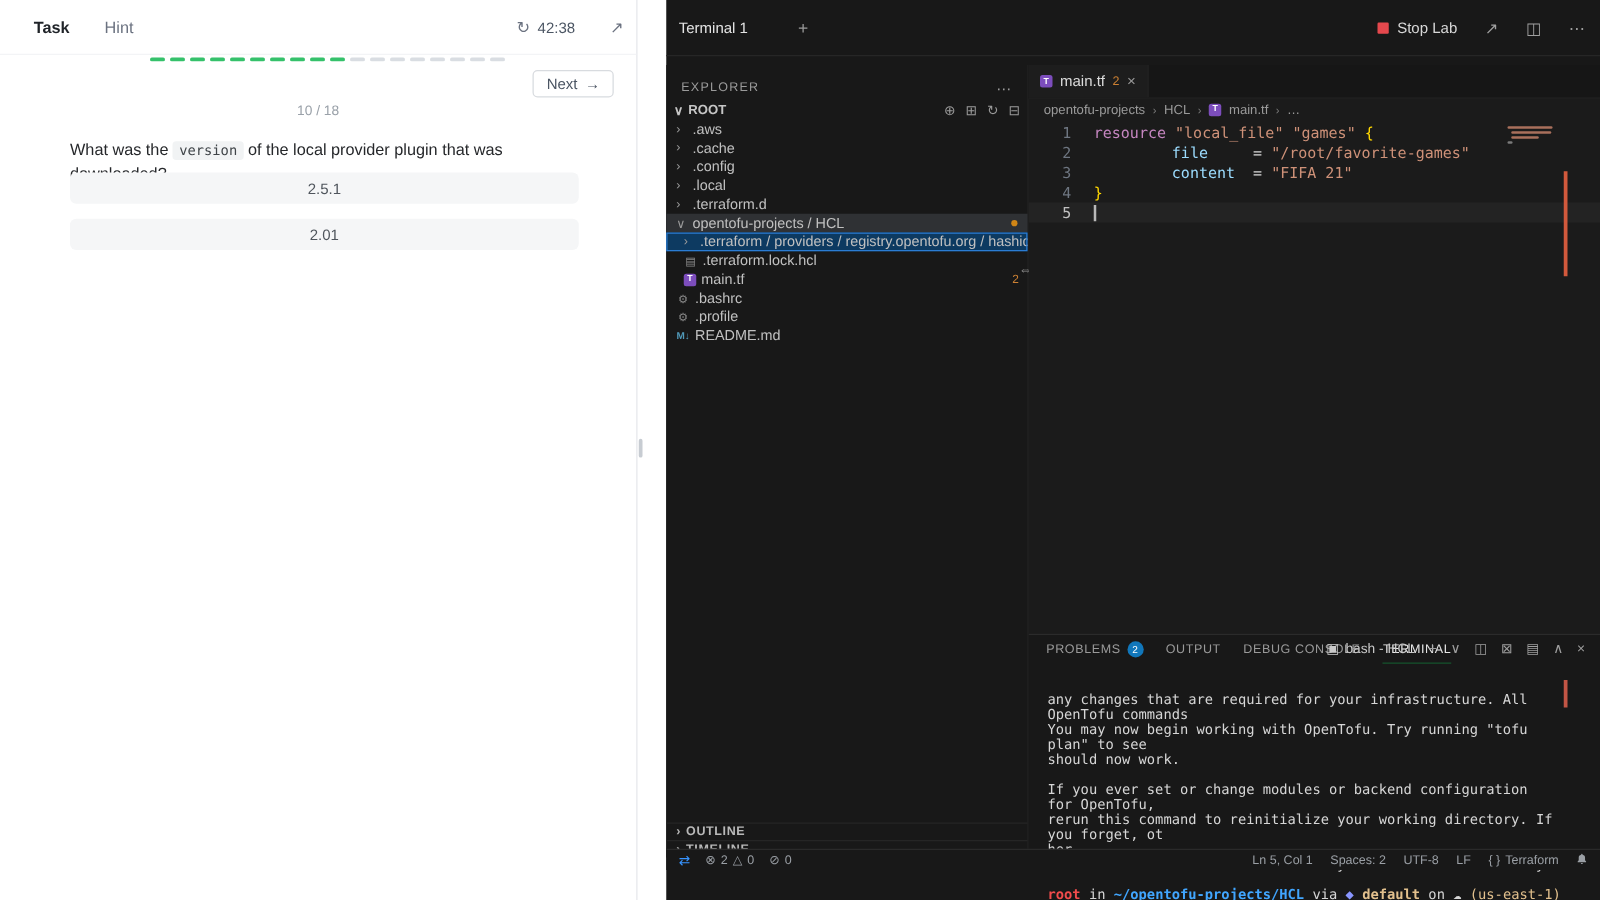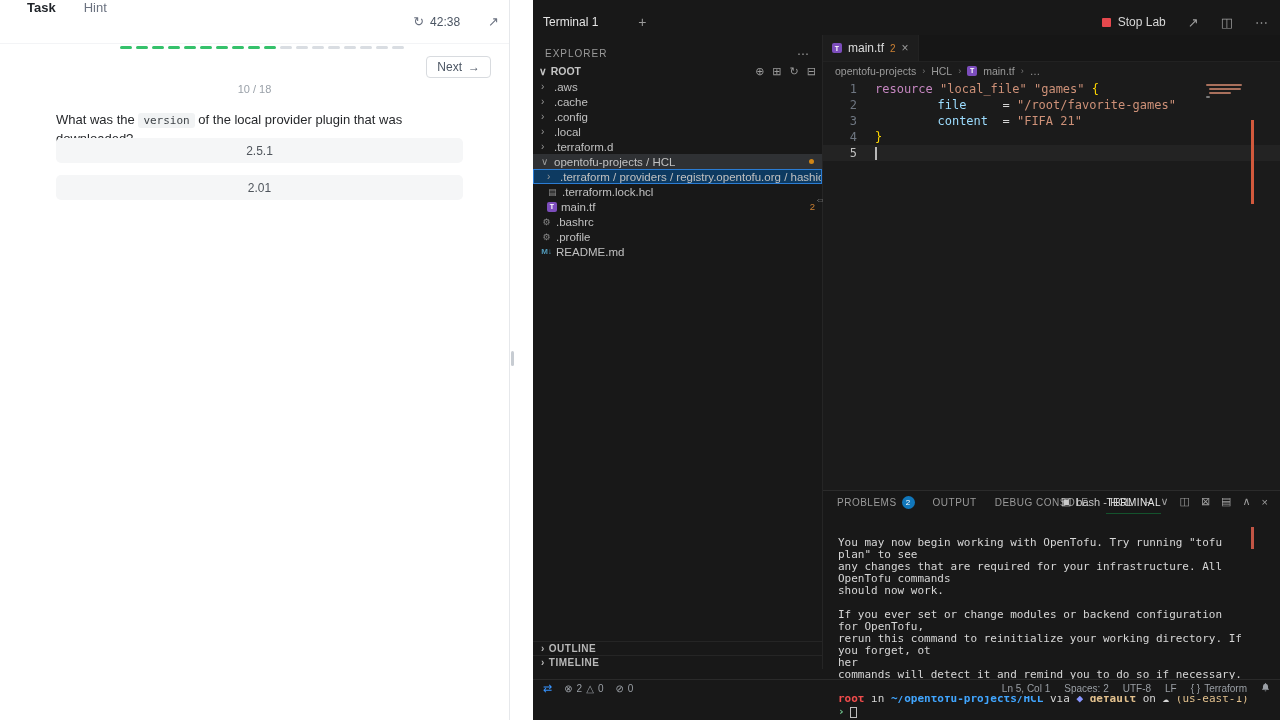--- a/index.html
+++ b/index.html
@@ -1,21 +1,21 @@
 <!DOCTYPE html>
 <html><head>
 <meta charset="utf-8">
 <style>
   * { margin:0; padding:0; box-sizing:border-box; }
   body { font-family:"Liberation Sans", sans-serif; background:#fff; }
   .screen { position:relative; width:1280px; height:720px; overflow:hidden; background:#fff; }
 
   
   .task-panel { position:absolute; left:0; top:0; width:510px; height:720px; background:#fff; border-right:1px solid #e6e8eb; }
-  .tp-header { height:44px; display:flex; padding:0 10px 0 27px; border-bottom:1px solid #f3f4f6; }
+  .tp-header { height:44px; display:flex; align-items:center; padding:0 10px 0 27px; border-bottom:1px solid #f3f4f6; }
   .tab-task { font-size:13px; font-weight:bold; color:#1f2328; margin-right:28px; cursor:pointer; }
   .tab-hint { font-size:13px; color:#6b7280; cursor:pointer; }
   .tp-right { margin-left:auto; display:flex; align-items:center; gap:28px; }
   .tp-timer { display:flex; align-items:center; gap:6px; font-size:12px; color:#4b5563; }
   .tp-timer .ic { font-size:13px; color:#6b7280; }
   .tp-expand { color:#6b7280; font-size:13px; cursor:pointer; }
   .tp-progress { position:absolute; left:120px; top:46px; display:flex; gap:4px; }
   .seg { width:12px; height:3px; border-radius:2px; }
   .seg.on { background:#35c16b; }
   .seg.off { background:#d9dde2; }
@@ -34,21 +34,21 @@
 
   .vsc-top { height:45px; display:flex; align-items:center; padding:0 12px 0 8px; border-bottom:1px solid #262626; }
   .vt-tab { font-size:12px; color:#e4e4e4; cursor:pointer; padding:4px 2px; }
   .vt-plus { margin-left:38px; color:#9a9a9a; font-size:14px; cursor:pointer; }
   .vt-right { margin-left:auto; display:flex; align-items:center; gap:22px; }
   .stop-lab { display:flex; align-items:center; gap:7px; cursor:pointer; }
   .stop-sq { width:9px; height:9px; background:#e5484d; border-radius:1px; }
   .stop-txt { font-size:12px; color:#d7d7d7; }
   .vt-ic { color:#9f9f9f; font-size:13px; cursor:pointer; }
 
-  .vsc-main { position:absolute; top:35px; left:0; right:0; height:634px; display:flex; }
+  .vsc-main { position:absolute; top:52px; left:0; right:0; height:634px; display:flex; }
 
   
   .explorer { width:290px; height:100%; position:relative; border-right:1px solid #252525; background:#181818; }
   .exp-header { margin-top:9px; height:19px; display:flex; align-items:center; padding:0 12px; font-size:10px; letter-spacing:1px; color:#9a9a9a; }
   .exp-more { margin-left:auto; cursor:pointer; font-size:12px; }
   .exp-root { height:16px; display:flex; align-items:center; gap:4px; padding:0 6px; font-size:10.5px; font-weight:bold; color:#c5c5c5; cursor:pointer; }
   .root-actions { margin-left:auto; display:flex; gap:8px; color:#9a9a9a; font-weight:normal; font-size:11px; }
   .root-actions span { cursor:pointer; }
   .tree { font-size:11.5px; color:#c0c0c0; }
   .trow { height:15px; display:flex; align-items:center; gap:4px; padding-left:8px; white-space:nowrap; overflow:hidden; cursor:pointer; }
@@ -358,22 +358,22 @@
             <span>+</span>
             <span>∨</span>
             <span>◫</span>
             <span>⊠</span>
             <span>▤</span>
             <span>∧</span>
             <span>×</span>
           </div>
 
           <div class="term">
+            <div class="tline">any changes that are required for your infrastructure. All OpenTofu commands</div>
             <div class="tline">You may now begin working with OpenTofu. Try running "tofu plan" to see</div>
-            <div class="tline">any changes that are required for your infrastructure. All OpenTofu commands</div>
             <div class="tline">should now work.</div>
             <div class="tline"></div>
             <div class="tline">If you ever set or change modules or backend configuration for OpenTofu,</div>
             <div class="tline">rerun this command to reinitialize your working directory. If you forget, ot</div>
             <div class="tline">her</div>
             <div class="tline">commands will detect it and remind you to do so if necessary.</div>
             <div class="tline prompt-line"><span class="pr-user">root</span><span class="pr-plain"> in </span><span class="pr-path">~/opentofu-projects/HCL</span><span class="pr-plain"> via </span><span class="pr-diamond">◆</span><span class="pr-plain"> </span><span class="pr-ws">default</span><span class="pr-plain"> on </span><span class="pr-plain">☁</span><span class="pr-plain"> </span><span class="pr-region">(us-east-1)</span></div>
             <div class="caret-line">
               <span class="pr-caret">›</span>
               <span class="term-cursor"></span>

